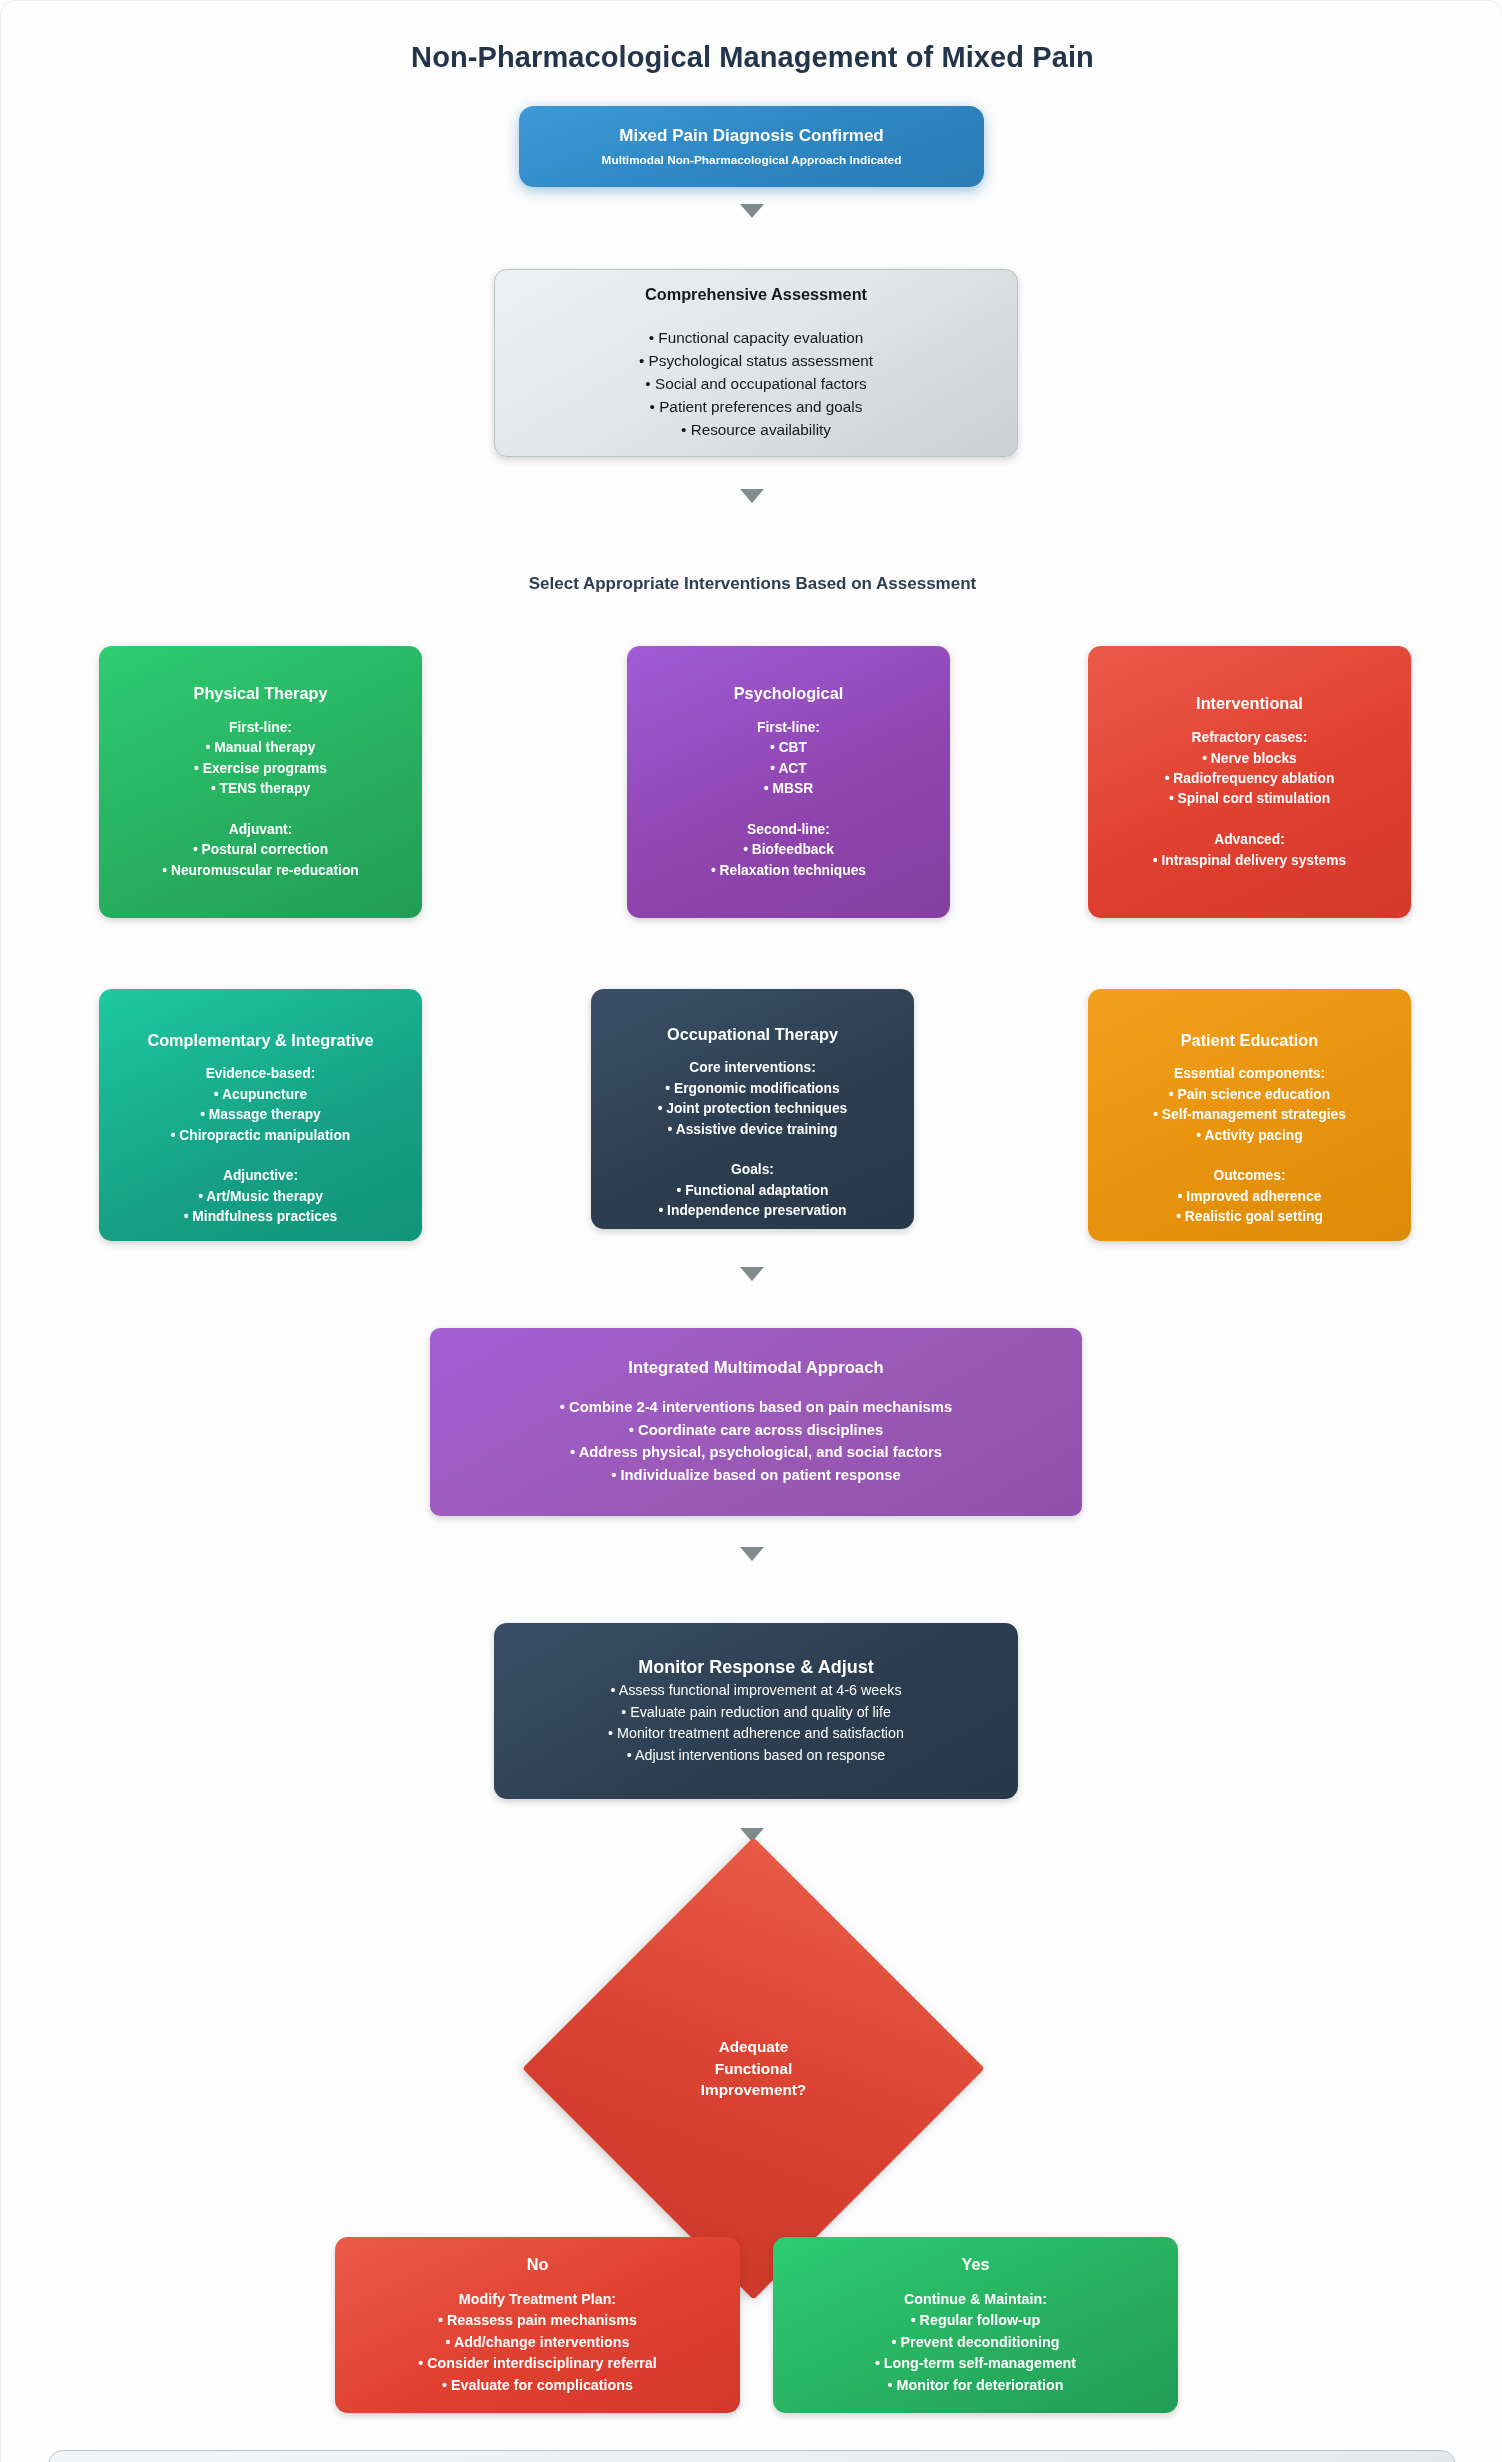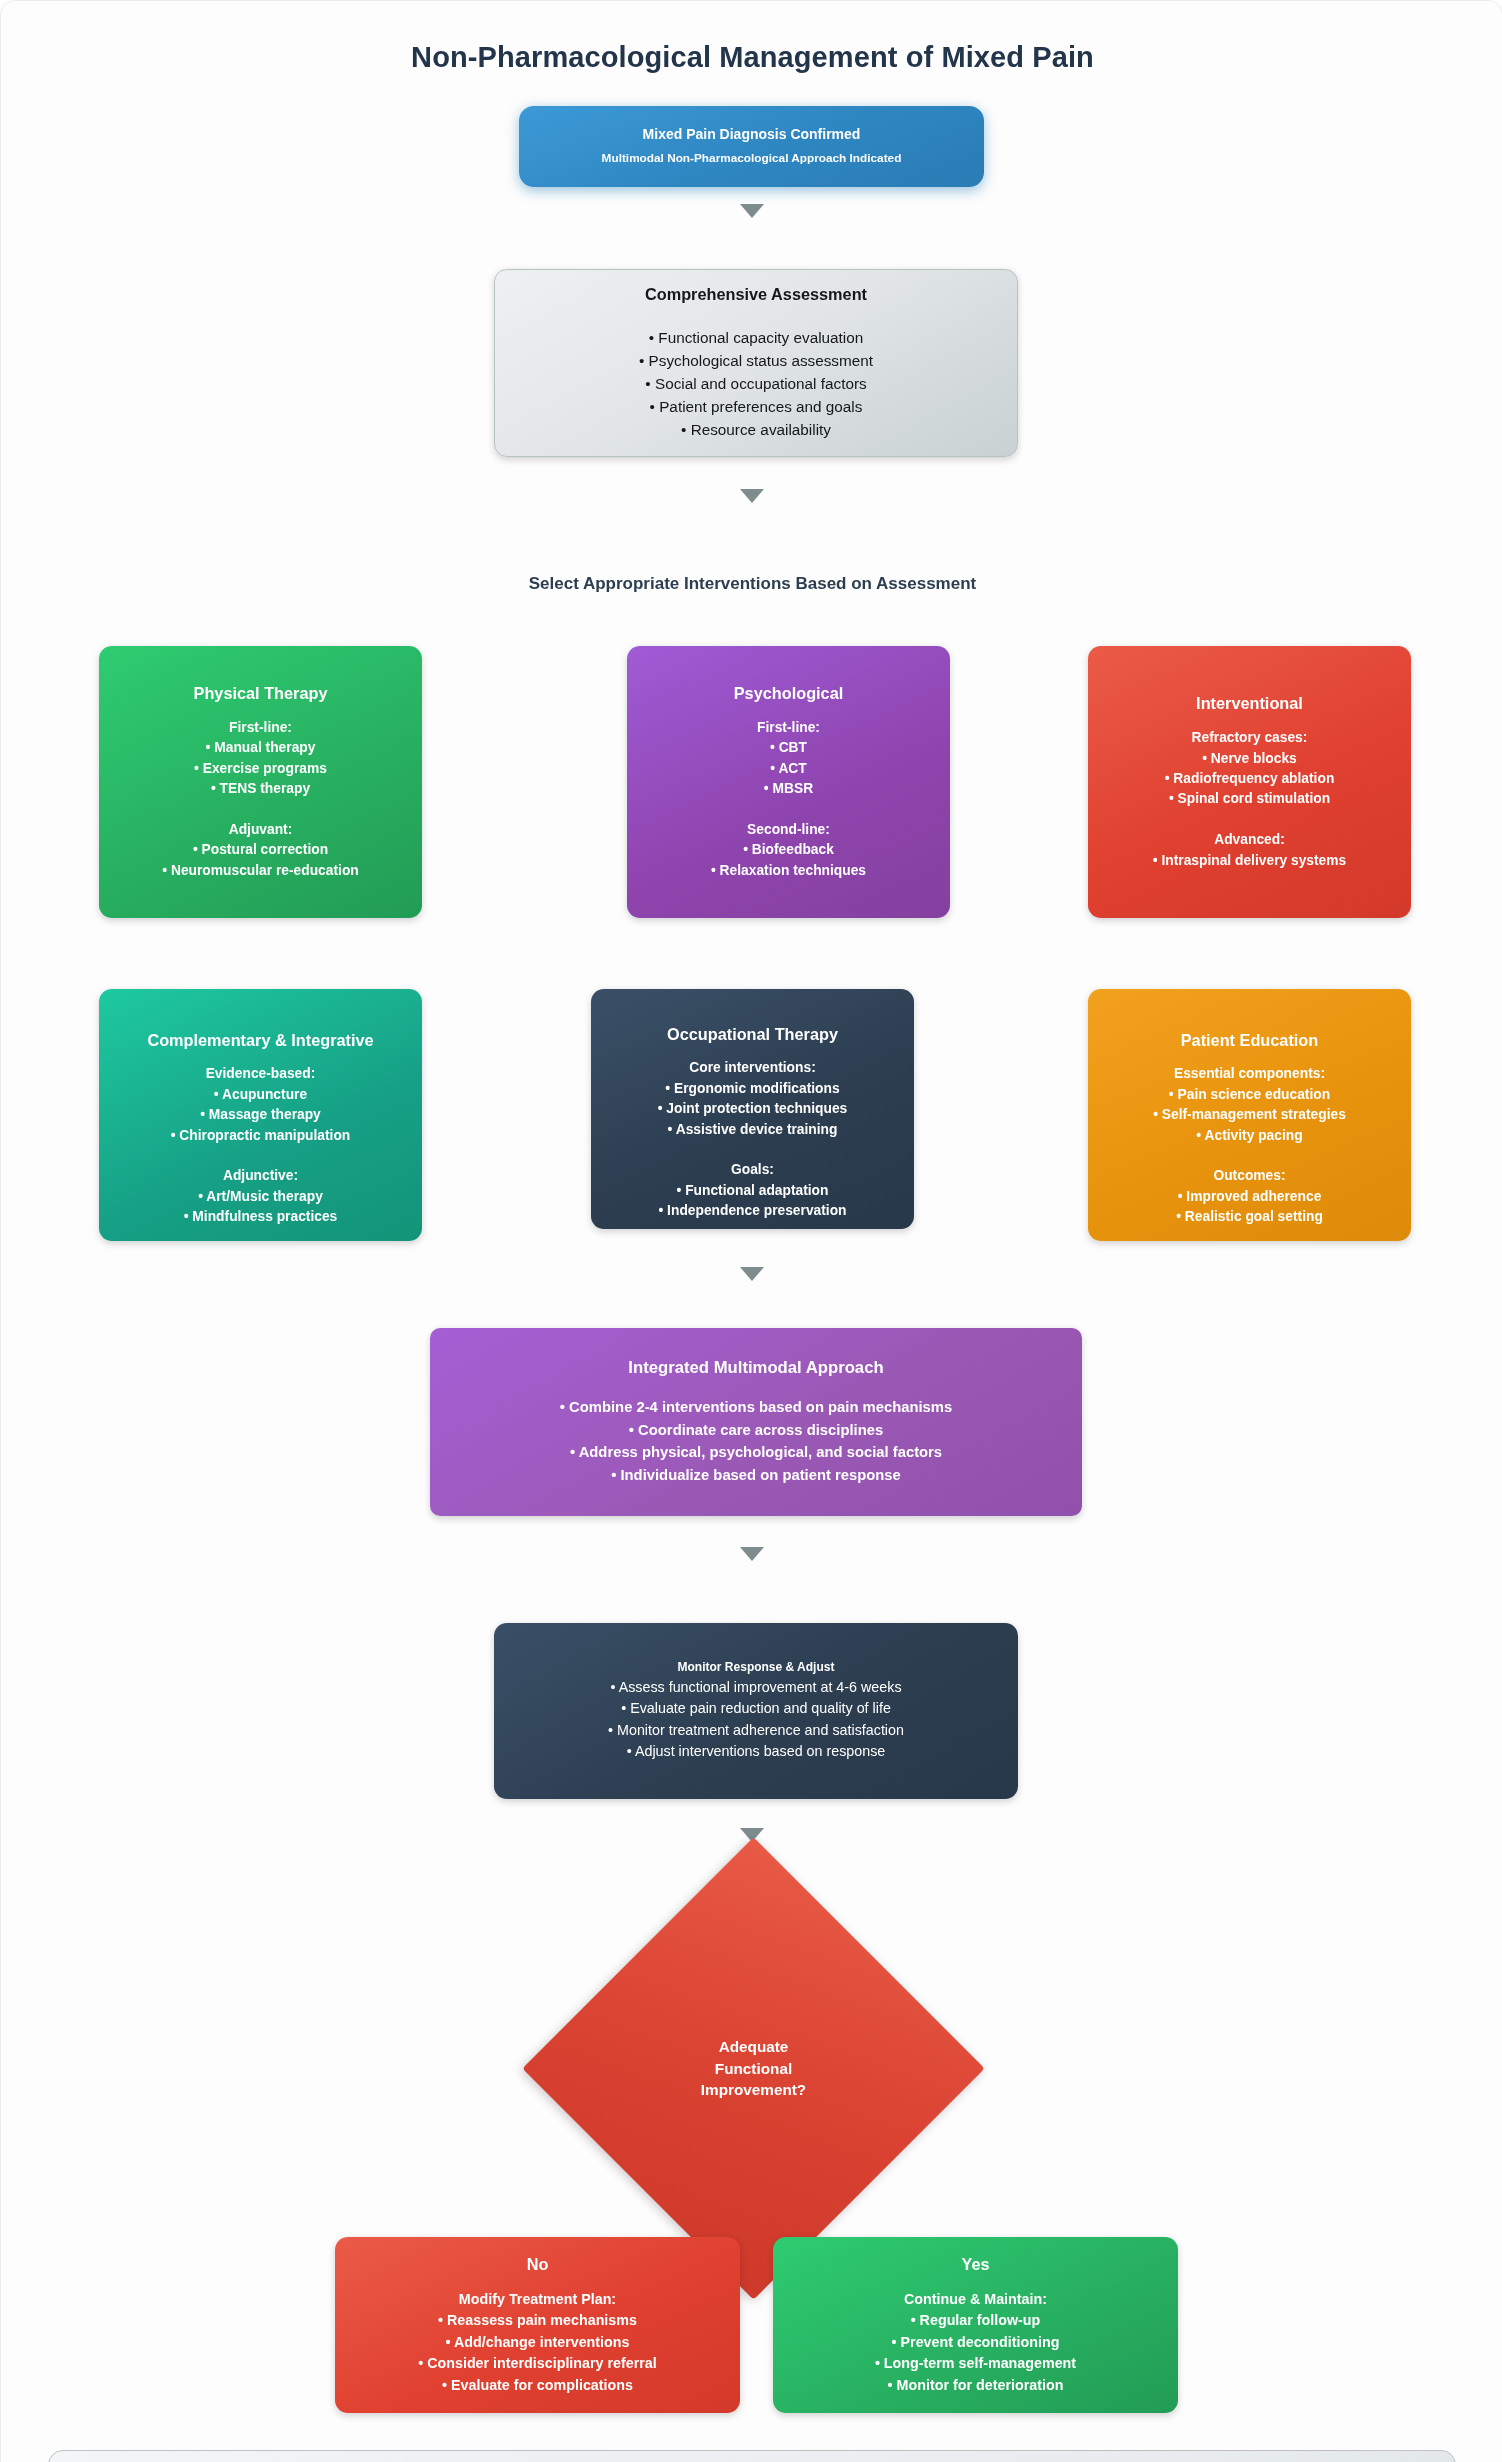--- a/index.html
+++ b/index.html
@@ -51,21 +51,21 @@
   }
 
   
   .start-node {
     left: 518px; top: 105px; width: 465px; height: 81px;
     background: linear-gradient(160deg,#3d9ad6 0%,#2e86c1 55%,#2a7cb4 100%);
     color: #ffffff;
     border-radius: 14.8px;
     box-shadow: 0 3.9px 12.8px rgba(41,128,185,.45);
   }
-  .start-node .n-title { font-size: 14px; margin-bottom: 5.9px; }
+  .start-node .n-title { font-size: 17px; margin-bottom: 5.9px; }
   .start-node .n-body  { font-size: 11.8px; font-weight: bold; }
 
   
   .assess-node {
     left: 493px; top: 268px; width: 524px; height: 188px;
     background: linear-gradient(150deg,#eef1f2 0%,#e2e6e7 45%,#c9d1d2 100%);
     color: #14181c;
     border: 1px solid #b7c2c3;
     border-radius: 12.8px;
     gap: 6px;
@@ -118,21 +118,21 @@
   .integrated-node .n-title { font-size: 16.7px; margin-bottom: 17.7px; }
   .integrated-node .n-body  { font-size: 14.8px; font-weight: bold; line-height: 1.52; }
 
   
   .monitor-node {
     left: 493px; top: 1622px; width: 524px; height: 176px;
     background: linear-gradient(150deg,#3a4f67 0%,#2c3e50 55%,#27384a 100%);
     color: #ffffff;
     border-radius: 12.8px;
   }
-  .monitor-node .n-title { font-size: 12px; margin-bottom: 2px; }
+  .monitor-node .n-title { font-size: 18px; margin-bottom: 2px; }
   .monitor-node .n-body  { font-size: 14.3px; line-height: 1.5; }
 
   
   .diamond-wrap {
     position: absolute;
     left: 589px; top: 1904px;
     width: 327px; height: 327px;
   }
   .diamond-shape {
     position: absolute; inset: 0;

